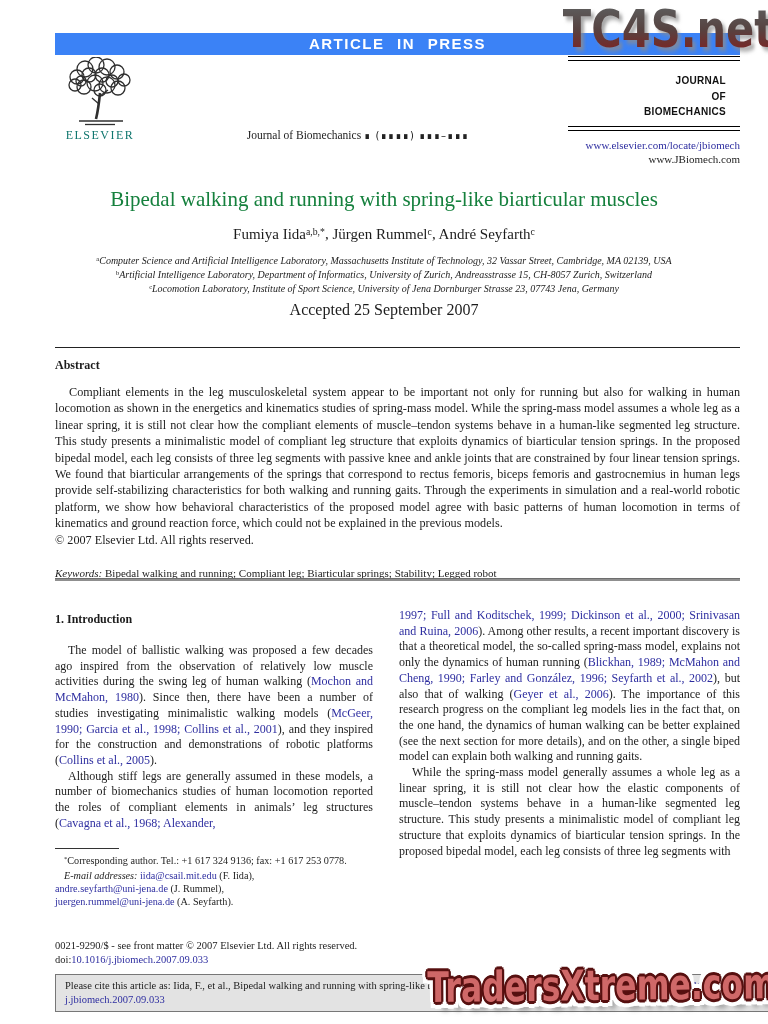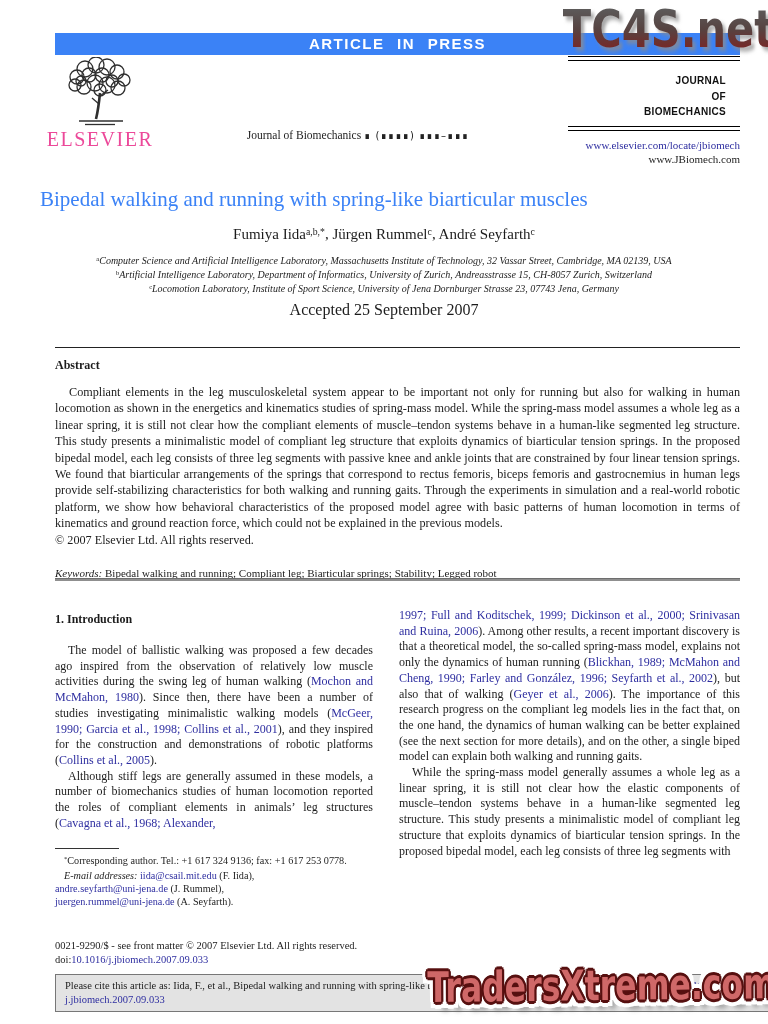--- a/index.html
+++ b/index.html
@@ -10,40 +10,40 @@
   }
   
   .banner {
     position:absolute; left:55px; top:33px; width:685px; height:22px;
     background:#3b82f6; color:#fff; text-align:center;
     font-family:"Liberation Sans", sans-serif; font-weight:bold;
     font-size:15px; line-height:22px; letter-spacing:1.5px; word-spacing:7px;
   }
   .elsevier { position:absolute; left:46px; top:57px; width:108px; text-align:center; }
   .elsevier svg { display:block; margin:0 auto; }
-  .elsevier-word { font-size:20px; letter-spacing:1.5px; color:#ec4899; margin-top:1px; }
+  .elsevier-word { font-size:12px; letter-spacing:1.5px; color:#0f766e; margin-top:1px; }
   .jcite {
     position:absolute; left:0; top:129px; width:716px; text-align:center;
     font-size:11.5px; color:#222;
   }
   .jcite .blocks { font-family:"DejaVu Sans", sans-serif; font-size:10px; letter-spacing:1px; }
   .jblock { position:absolute; right:28px; top:56px; width:172px; }
   .rule2 { height:3px; border-top:1.6px solid #000; border-bottom:1px solid #000; }
   .jname {
     text-align:right; padding:12px 14px 6px 0;
     font-family:"Liberation Sans", sans-serif; font-weight:bold;
     font-size:10px; line-height:15.5px; color:#111; letter-spacing:0.3px;
   }
   .jlinks { text-align:right; margin-top:7px; font-size:11px; line-height:14px; }
   .link { color:#2e2ea0; text-decoration:none; }
   .dark { color:#222; }
   
   .title {
-    position:absolute; left:40px; top:187px; width:688px; text-align:left;
-    font-size:21px; color:#3b82f6;
+    position:absolute; left:40px; top:187px; width:688px; text-align:center;
+    font-size:21px; color:#15803d;
   }
   .authors { position:absolute; left:40px; top:226px; width:688px; text-align:center; font-size:15px; }
   .affils {
     position:absolute; left:30px; top:254px; width:708px; text-align:center;
     font-style:italic; font-size:10px; line-height:13px;
   }
   .accepted { position:absolute; left:40px; top:301px; width:688px; text-align:center; font-size:16px; }
   .sup { position:relative; top:-0.45em; font-size:0.65em; font-style:normal; }
   .cite { color:#2e2ea0; }
   .em-it { font-style:italic; }

